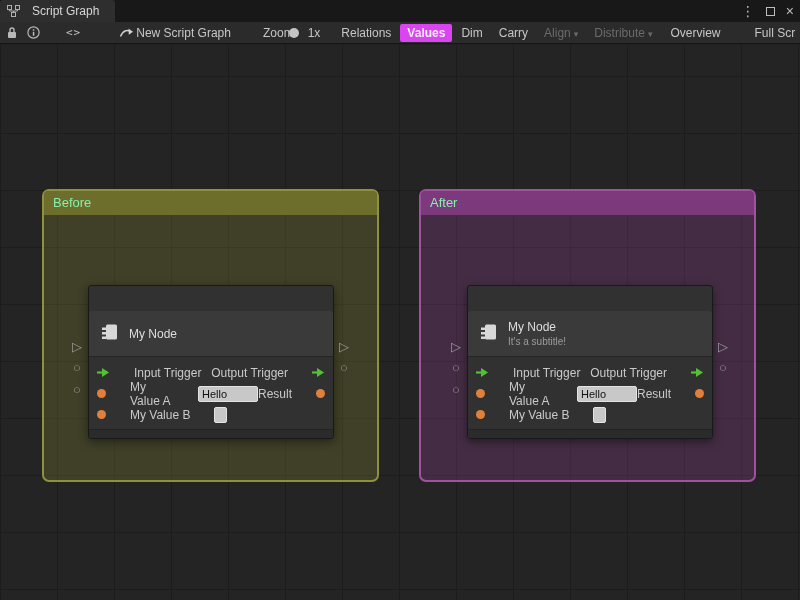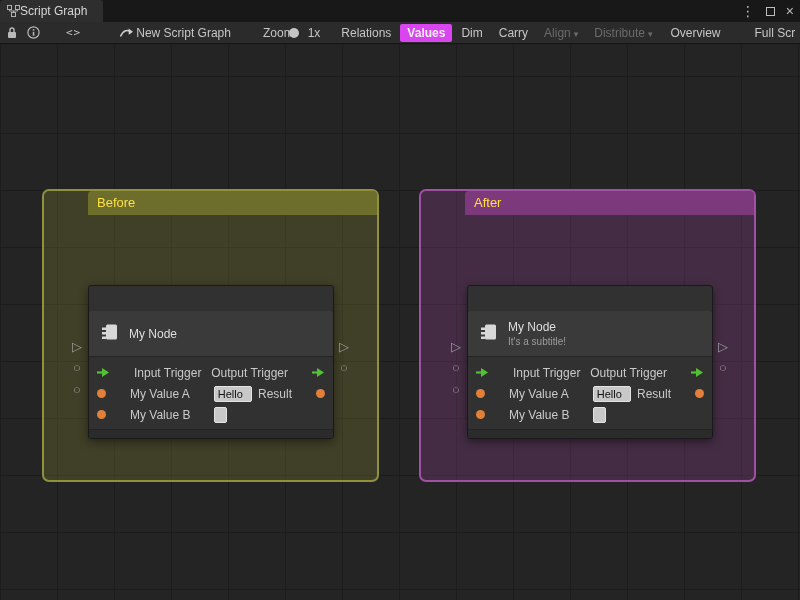--- a/index.html
+++ b/index.html
@@ -4,21 +4,21 @@
 <style>
   * { box-sizing: border-box; margin: 0; padding: 0; }
   html,body { width:800px; height:600px; overflow:hidden; }
   body {
     font-family: "Liberation Sans", sans-serif;
     background:#202020; position:relative; user-select:none; color:#c6c6c6;
   }
   
   .tab-bar { position:absolute; top:0; left:0; right:0; height:22px; background:#181818; }
   .tab { position:absolute; left:0; top:0; height:22px; background:#2e2e2e;
-         display:flex; align-items:center; gap:0; padding:0 16px 0 7px;
+         display:flex; align-items:center; gap:12px; padding:0 16px 0 7px;
          color:#d6d6d6; font-size:12px; border-radius:3px 3px 0 0; }
   .win-controls { position:absolute; right:6px; top:0; height:22px; display:flex; align-items:center; gap:11px; color:#bdbdbd; font-size:14px; }
   .maximize-box { width:9px; height:9px; border:1px solid #bdbdbd; display:inline-block; }
   
   .toolbar { position:absolute; top:22px; left:0; right:0; height:22px; background:#2b2b2b;
              border-bottom:1px solid #171717; display:flex; align-items:center;
              font-size:12px; color:#c6c6c6; white-space:nowrap; overflow:hidden; padding-left:6px; }
   .tb-icon { display:inline-flex; align-items:center; }
   .code-glyph { font-family:"DejaVu Sans Mono", monospace; font-size:11px; color:#c2c2c2; letter-spacing:1px; }
   .tb-btn { padding:2px 7px; border-radius:2px; color:#c6c6c6; }
@@ -31,40 +31,40 @@
   
   .canvas { position:absolute; top:45px; left:0; right:0; bottom:0;
             background-color:#242424;
             background-image: linear-gradient(#1c1c1c 1px, transparent 1px),
                               linear-gradient(90deg, #1c1c1c 1px, transparent 1px);
             background-size:57px 57px; background-position:0 31px; }
   
   .group { position:absolute; width:337px; height:293px; border-radius:7px; }
   .group.before { left:42px;  top:144px; background:rgba(138,138,52,0.28); border:2px solid rgba(158,160,62,0.85); }
   .group.after  { left:419px; top:144px; background:rgba(152,70,152,0.28); border:2px solid rgba(178,88,178,0.85); }
-  .group-title { height:24px; line-height:24px; padding-left:9px; font-size:13px; color:#fde047; border-radius:4px 4px 0 0;margin-left:44px; }
+  .group-title { height:24px; line-height:24px; padding-left:9px; font-size:13px; color:#86efac; border-radius:4px 4px 0 0; }
   .before .group-title { background:#6d6d2c; }
   .after  .group-title { background:#7c3a7c; }
   
   .node { position:absolute; width:246px; background:#313131; border:1px solid #191919;
           border-radius:3px; box-shadow:0 3px 10px rgba(0,0,0,0.45); }
   .node-before { left:88px;  top:240px; }
   .node-after  { left:467px; top:240px; }
   .node-header { height:46px; background:#3a3a3a; display:flex; align-items:center; gap:9px;
                  padding:0 11px; border-bottom:1px solid #252525; border-radius:3px 3px 0 0;margin-top:25px; }
   .node-title { font-size:12px; color:#dedede; }
   .node-subtitle { font-size:10px; color:#9c9c9c; margin-top:2px; }
   .node-body { padding:5px 0 4px 0; }
   .port-row { height:21px; display:flex; align-items:center; justify-content:space-between;
               padding:0 8px; font-size:12px; color:#c9c9c9; }
   .port-left, .port-right { display:flex; align-items:center; gap:24px; }
   .value-dot { width:9px; height:9px; border-radius:50%; background:#e0803a; flex:0 0 auto; }
   .field { height:16px; background:#c8c8c8; border:1px solid #e3e3e3; border-radius:2px;
            color:#111; font-size:11px; padding:0 3px; font-family:"Liberation Sans", sans-serif; outline:none; }
-  .field.text { width:38px; }
+  .field.text { width:60px; }
   .field.small { width:13px; }
   .node-footer { height:9px; background:#2b2b2b; border-top:1px solid #232323; border-radius:0 0 3px 3px; }
   
   .ext-port { position:absolute; color:#9b9b9b; font-size:13px; line-height:13px; width:14px; text-align:center; }
   .flow-arrow { display:inline-flex; align-items:center; flex:0 0 auto; }
 </style>
 </head>
 <body>
 
 <div class="tab-bar">

